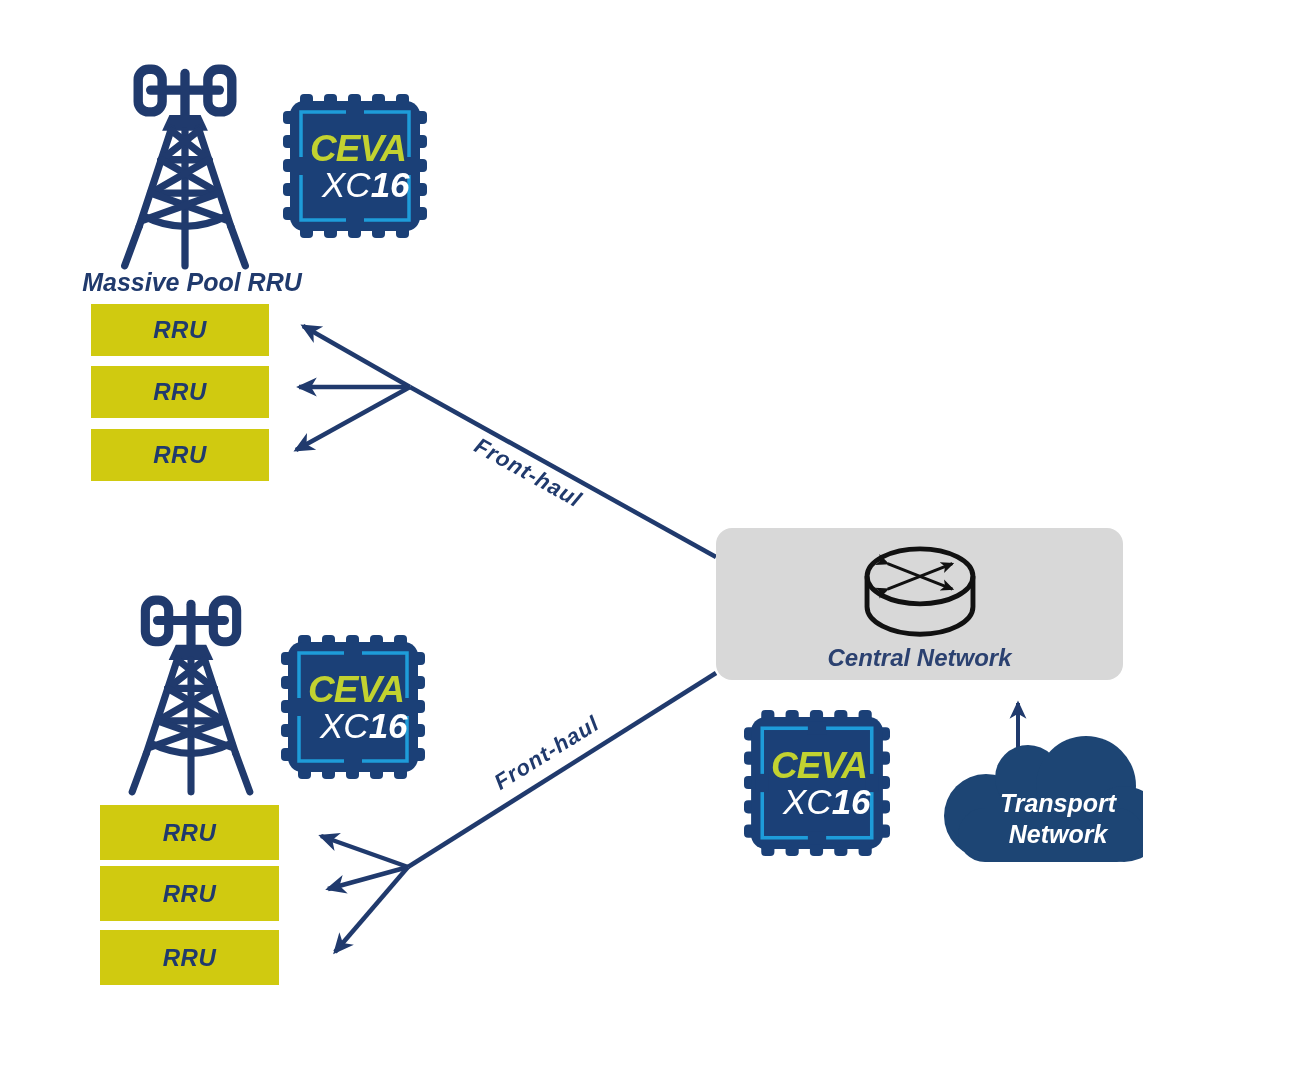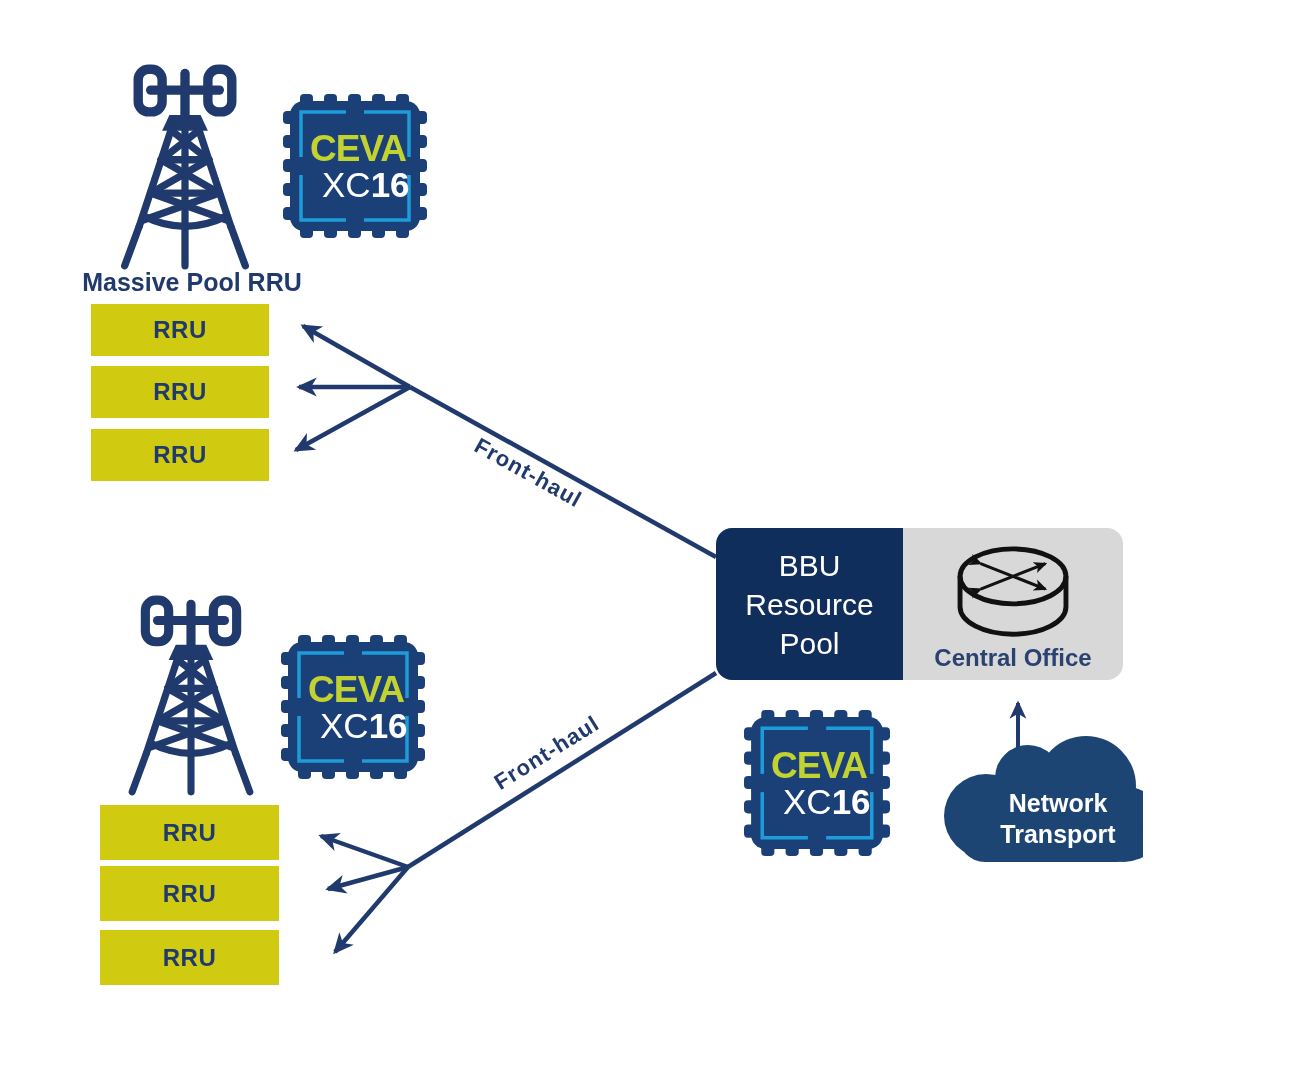--- a/index.html
+++ b/index.html
@@ -10,21 +10,21 @@
     --rru-yellow:#d0ca10;
     --bbu-navy:#102e5c;
     --office-gray:#d8d8d8;
     --office-text:#2b4170;
     --cloud-blue:#1d4574;
     --white:#ffffff;
     --router-black:#111111;
   }
   *{box-sizing:border-box;margin:0;padding:0;}
   body{background:#fff;font-family:"Liberation Sans",sans-serif;}
-  .canvas{position:relative;width:1143px;height:1068px;background:#fff;overflow:hidden;}
+  .canvas{position:relative;width:1143px;height:1068px;background:#fff;overflow:hidden;font-style:italic;}
   .abs{position:absolute;}
   svg{display:block;}
 
   
   .overlay{position:absolute;left:0;top:0;width:1311px;height:1068px;pointer-events:none;}
   .cline{stroke:var(--navy);fill:none;}
   .head{fill:var(--navy);}
   .rhead{fill:var(--router-black);}
 
   
@@ -163,40 +163,35 @@
   <div class="site-label" style="left:62px;top:268px;width:260px;">Massive Pool RRU</div>
 
   <div class="rru" style="left:91px;top:304px;width:178px;height:52px;">RRU</div>
   <div class="rru" style="left:91px;top:366px;width:178px;height:52px;">RRU</div>
   <div class="rru" style="left:91px;top:429px;width:178px;height:52px;">RRU</div>
 
   <div class="fh-label fh-top">Front-haul</div>
   <div class="fh-label fh-bottom">Front-haul</div>
 
   <div class="bbu-office">
-    <div class="bbu">
-      <div>BBU</div>
-      <div>Resource</div>
-      <div>Pool</div>
-    </div>
     <div class="office">
       <svg class="router" width="118" height="102" viewBox="0 0 120 104">
         <defs>
           <marker id="rh" viewBox="0 0 10 10" refX="8.5" refY="5" markerUnits="strokeWidth" markerWidth="4.2" markerHeight="4.2" orient="auto">
             <path class="rhead" d="M0,0.6 L10,5 L0,9.4 L2.5,5 Z"></path>
           </marker>
         </defs>
         <ellipse cx="60" cy="33" rx="54" ry="28" fill="none" stroke="#111" stroke-width="5"></ellipse>
         <path d="M6,33 V64 A54,28 0 0 0 114,64 V33" fill="none" stroke="#111" stroke-width="5"></path>
         <g stroke="#111" stroke-width="3.2">
           <line x1="27" y1="46" x2="93" y2="20" marker-start="url(#rh)" marker-end="url(#rh)"></line>
           <line x1="27" y1="20" x2="93" y2="46" marker-start="url(#rh)" marker-end="url(#rh)"></line>
         </g>
       </svg>
-      <div class="office-label">Central Office</div>
+      <div class="office-label">Central Network</div>
     </div>
   </div>
 
   <div class="chip" style="left:744px;top:710px;width:146px;height:146px;">
     <svg class="chip-svg" viewBox="0 0 144 144">
       <g class="navy-fill">
         <rect x="17" y="0" width="13" height="12" rx="4"></rect>
           <rect x="41" y="0" width="13" height="12" rx="4"></rect>
           <rect x="65" y="0" width="13" height="12" rx="4"></rect>
           <rect x="89" y="0" width="13" height="12" rx="4"></rect>
@@ -236,22 +231,22 @@
     <svg width="230" height="140" viewBox="0 0 230 140">
       <g class="cloud-fill">
         <circle cx="50" cy="90" r="42"></circle>
         <circle cx="92" cy="52" r="33"></circle>
         <circle cx="150" cy="60" r="50"></circle>
         <circle cx="188" cy="98" r="38"></circle>
         <rect x="22" y="82" width="186" height="54" rx="27"></rect>
       </g>
     </svg>
     <div class="cloud-text">
+      <div>Transport</div>
       <div>Network</div>
-      <div>Transport</div>
     </div>
   </div>
 
   <svg class="abs" style="left:120px;top:592px;" width="142" height="205" viewBox="0 0 140 200">
     <g class="tower-stroke" stroke-width="9">
       <rect x="25" y="7" width="23" height="41" rx="10"></rect>
       <rect x="92" y="7" width="23" height="41" rx="10"></rect>
       <line x1="37" y1="27" x2="103" y2="27"></line>
       <line x1="70" y1="11" x2="70" y2="56"></line>
     </g>

